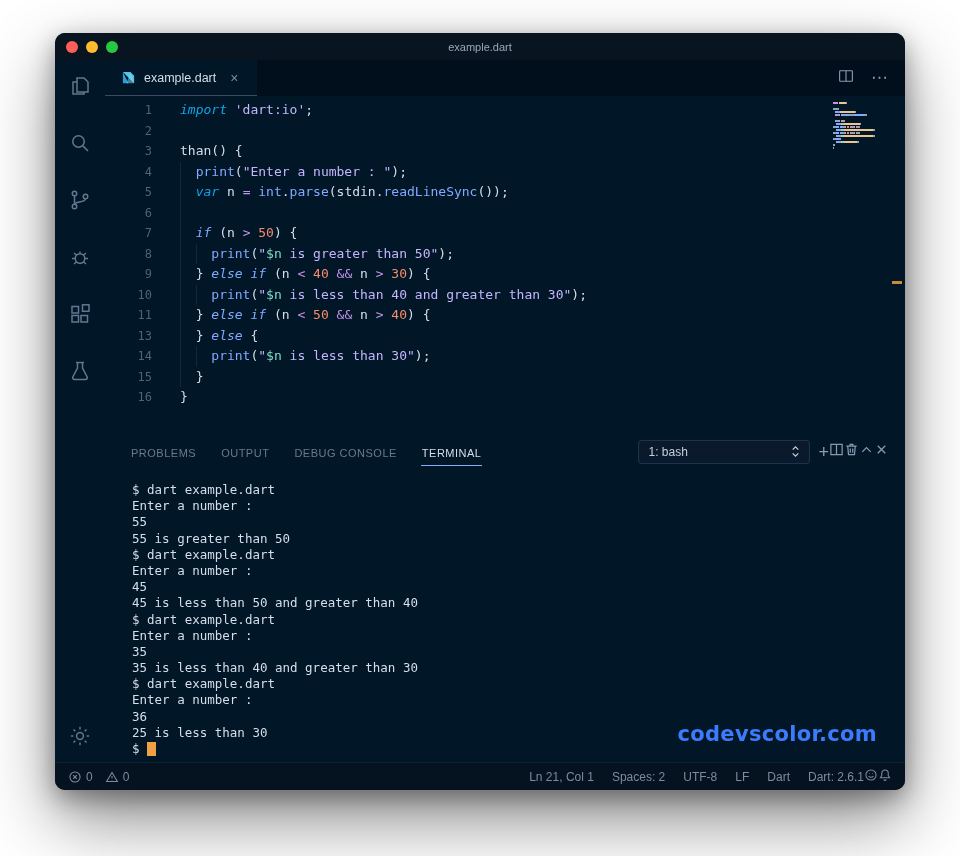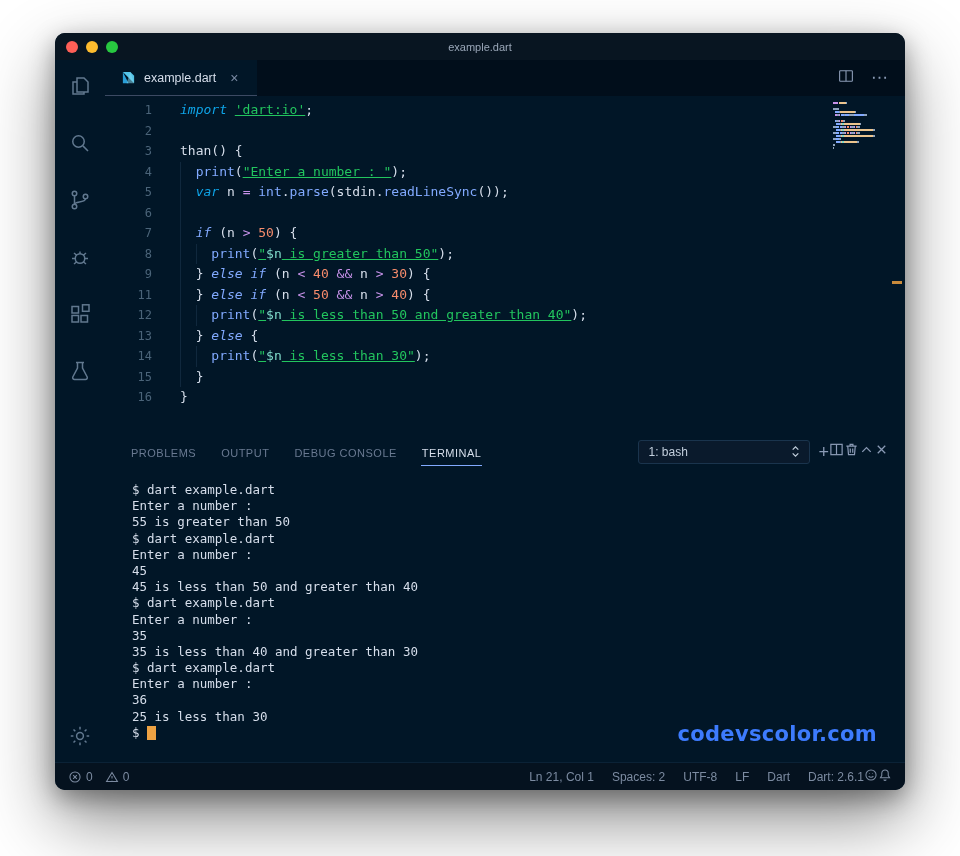--- a/index.html
+++ b/index.html
@@ -42,21 +42,21 @@
   
   .editor { position: relative; flex: 1; overflow: hidden; padding-top: 4px; }
   .code-line { display: flex; height: 20.5px; line-height: 20.5px;
     font-family: "DejaVu Sans Mono", monospace; font-size: 13px; }
   .ln { width: 47px; flex: 0 0 auto; text-align: right; color: #4b6479; font-size: 12px; }
   .lc { position: relative; margin-left: 28px; white-space: pre; color: #d6deeb; }
   .guide { position: absolute; top: 0; bottom: 0; width: 1px; background: #10283d; }
   .tk-k { color:#0ea5e9; font-style: italic; }
   .tk-c { color:#82aaff; font-style: italic; }
   .tk-f { color:#82aaff; }
-  .tk-s { color:#22c55e;text-decoration:underline; }
+  .tk-s { color:#c4b5fd; }
   .tk-i { color:#7fdbca; }
   .tk-o { color:#c792ea; }
   .tk-num { color:#f78c6c; }
   .tk-p { color:#d6deeb; }
   .minimap { position: absolute; top: 6px; right: 14px; width: 58px; overflow: hidden; }
   .mm-row { height: 2px; margin-bottom: 1px; white-space: nowrap; font-size: 0; }
   .mm-row i { display: inline-block; height: 2px; vertical-align: top; }
   .overview-mark { position: absolute; right: 3px; top: 185px; width: 10px; height: 3px; background: #c98a3b; }
 
   
@@ -212,26 +212,26 @@
             </div>
             <div class="code-line">
               <span class="ln">8</span>
               <span class="lc"><i class="guide" style="left: 0ch;"></i><i class="guide" style="left: 2ch;"></i><span class="tk-p">    </span><span class="tk-f">print</span><span class="tk-p">(</span><span class="tk-s">"</span><span class="tk-i">$n</span><span class="tk-s"> is greater than 50"</span><span class="tk-p">);</span></span>
             </div>
             <div class="code-line">
               <span class="ln">9</span>
               <span class="lc"><i class="guide" style="left: 0ch;"></i><span class="tk-p">  } </span><span class="tk-c">else</span><span class="tk-p"> </span><span class="tk-c">if</span><span class="tk-p"> (n </span><span class="tk-o">&lt;</span><span class="tk-p"> </span><span class="tk-num">40</span><span class="tk-p"> </span><span class="tk-o">&amp;&amp;</span><span class="tk-p"> n </span><span class="tk-o">&gt;</span><span class="tk-p"> </span><span class="tk-num">30</span><span class="tk-p">) {</span></span>
             </div>
             <div class="code-line">
+              <span class="ln">10</span>
+              <span class="lc"><i class="guide" style="left: 0ch;"></i><i class="guide" style="left: 2ch;"></i><span class="tk-p">    </span><span class="tk-f">print</span><span class="tk-p">(</span><span class="tk-s">"</span><span class="tk-i">$n</span><span class="tk-s"> is less than 40 and greater than 30"</span><span class="tk-p">);</span></span>
+            </div>
+            <div class="code-line">
               <span class="ln">11</span>
               <span class="lc"><i class="guide" style="left: 0ch;"></i><span class="tk-p">  } </span><span class="tk-c">else</span><span class="tk-p"> </span><span class="tk-c">if</span><span class="tk-p"> (n </span><span class="tk-o">&lt;</span><span class="tk-p"> </span><span class="tk-num">50</span><span class="tk-p"> </span><span class="tk-o">&amp;&amp;</span><span class="tk-p"> n </span><span class="tk-o">&gt;</span><span class="tk-p"> </span><span class="tk-num">40</span><span class="tk-p">) {</span></span>
-            </div>
-            <div class="code-line">
-              <span class="ln">12</span>
-              <span class="lc"><i class="guide" style="left: 0ch;"></i><i class="guide" style="left: 2ch;"></i><span class="tk-p">    </span><span class="tk-f">print</span><span class="tk-p">(</span><span class="tk-s">"</span><span class="tk-i">$n</span><span class="tk-s"> is less than 50 and greater than 40"</span><span class="tk-p">);</span></span>
             </div>
             <div class="code-line">
               <span class="ln">13</span>
               <span class="lc"><i class="guide" style="left: 0ch;"></i><span class="tk-p">  } </span><span class="tk-c">else</span><span class="tk-p"> {</span></span>
             </div>
             <div class="code-line">
               <span class="ln">14</span>
               <span class="lc"><i class="guide" style="left: 0ch;"></i><i class="guide" style="left: 2ch;"></i><span class="tk-p">    </span><span class="tk-f">print</span><span class="tk-p">(</span><span class="tk-s">"</span><span class="tk-i">$n</span><span class="tk-s"> is less than 30"</span><span class="tk-p">);</span></span>
             </div>
             <div class="code-line">
@@ -300,20 +300,21 @@
               <svg viewBox="0 0 16 16" fill="none" stroke="currentColor" stroke-width="1.4">
                   <path d="M4 4l8 8M12 4l-8 8"></path>
                 </svg>
             </span>
           </div>
         </div>
         <div class="terminal">
           <div id="terminal-lines">
               <div class="tline">$ dart example.dart</div>
               <div class="tline">Enter a number : </div>
+              <div class="tline">55</div>
               <div class="tline">55 is greater than 50</div>
               <div class="tline">$ dart example.dart</div>
               <div class="tline">Enter a number : </div>
               <div class="tline">45</div>
               <div class="tline">45 is less than 50 and greater than 40</div>
               <div class="tline">$ dart example.dart</div>
               <div class="tline">Enter a number : </div>
               <div class="tline">35</div>
               <div class="tline">35 is less than 40 and greater than 30</div>
               <div class="tline">$ dart example.dart</div>

